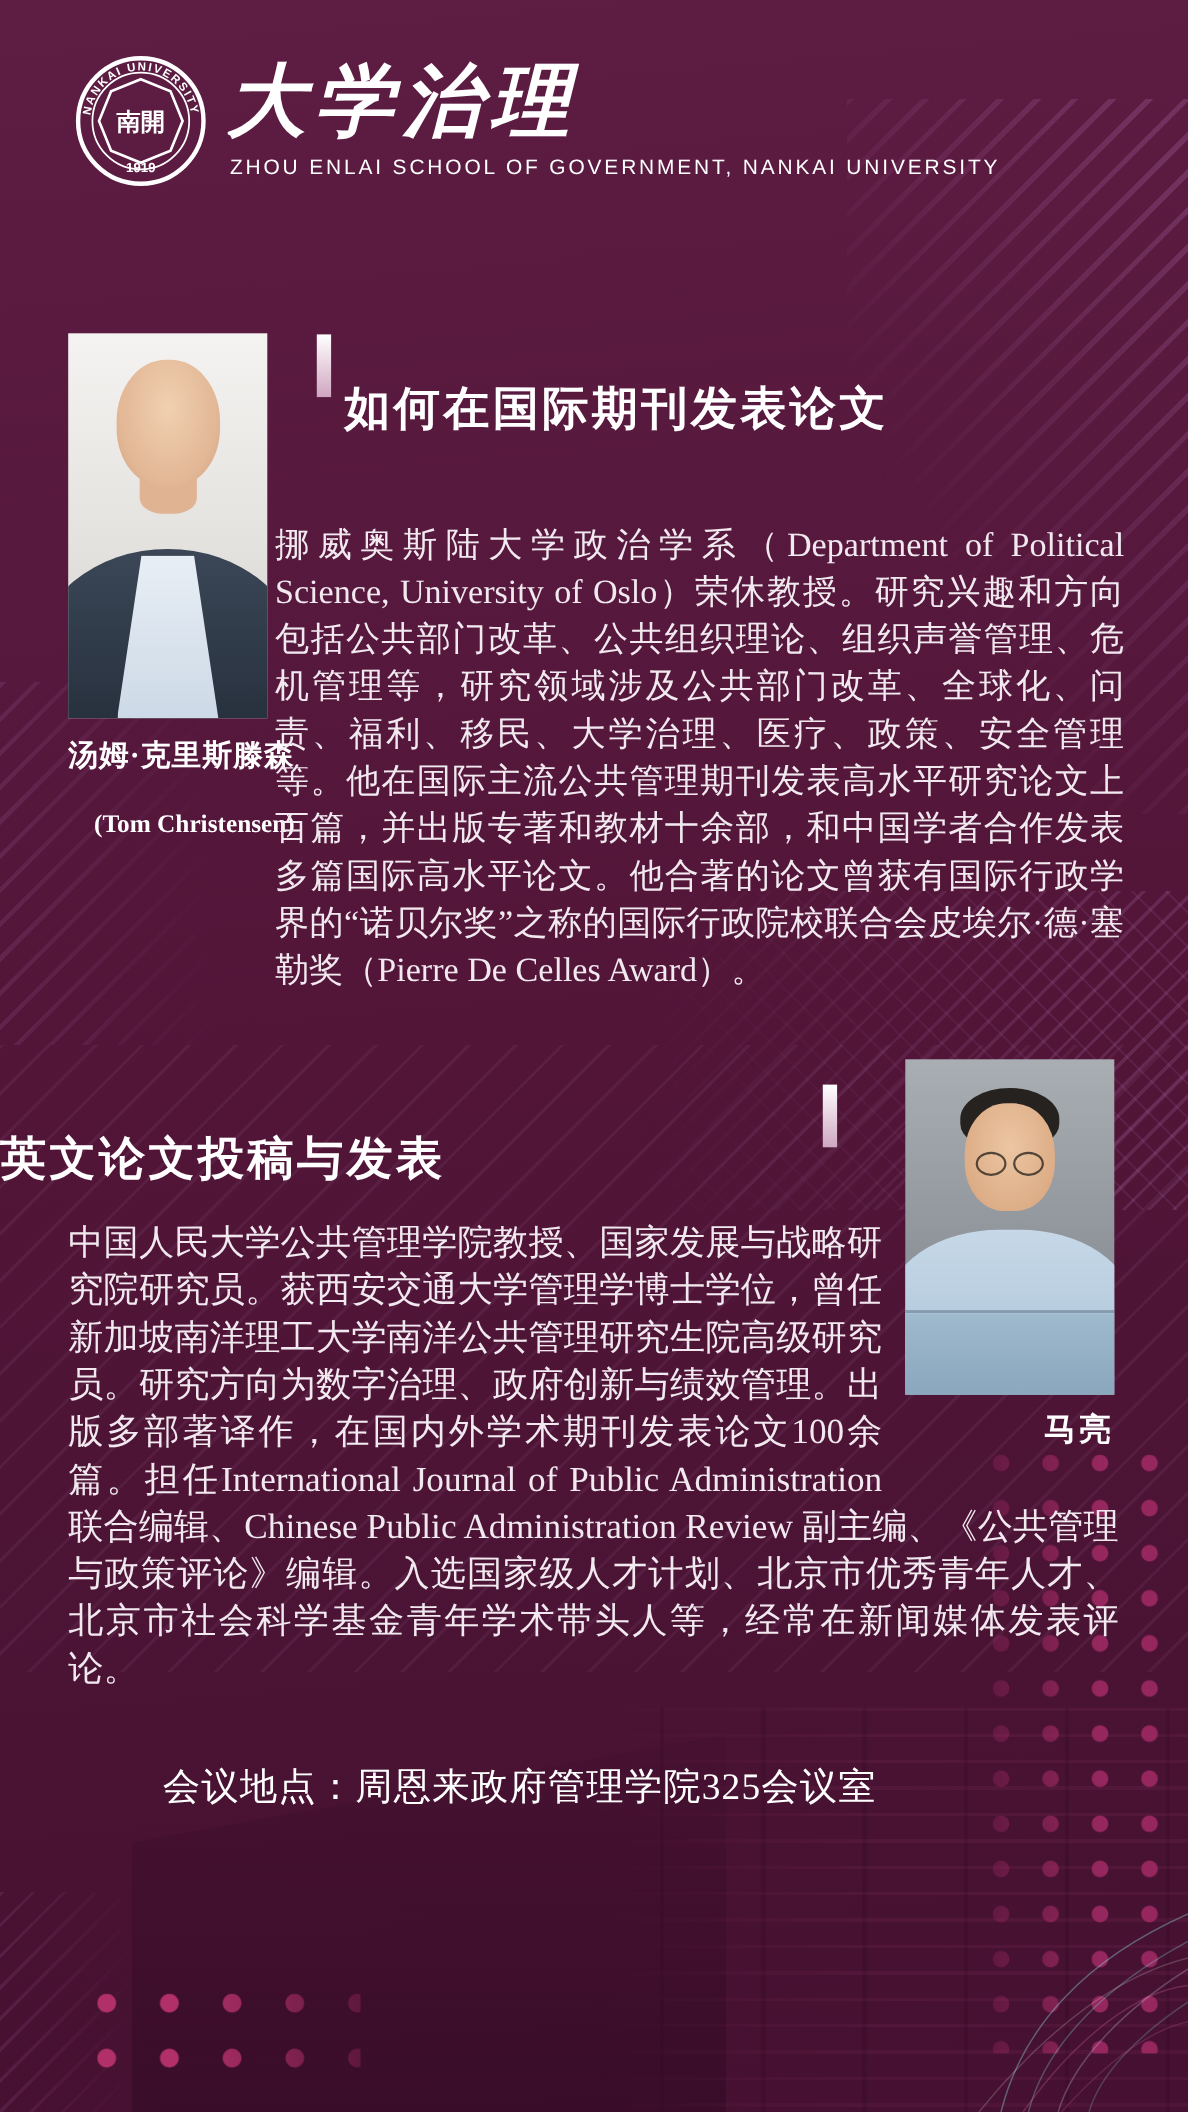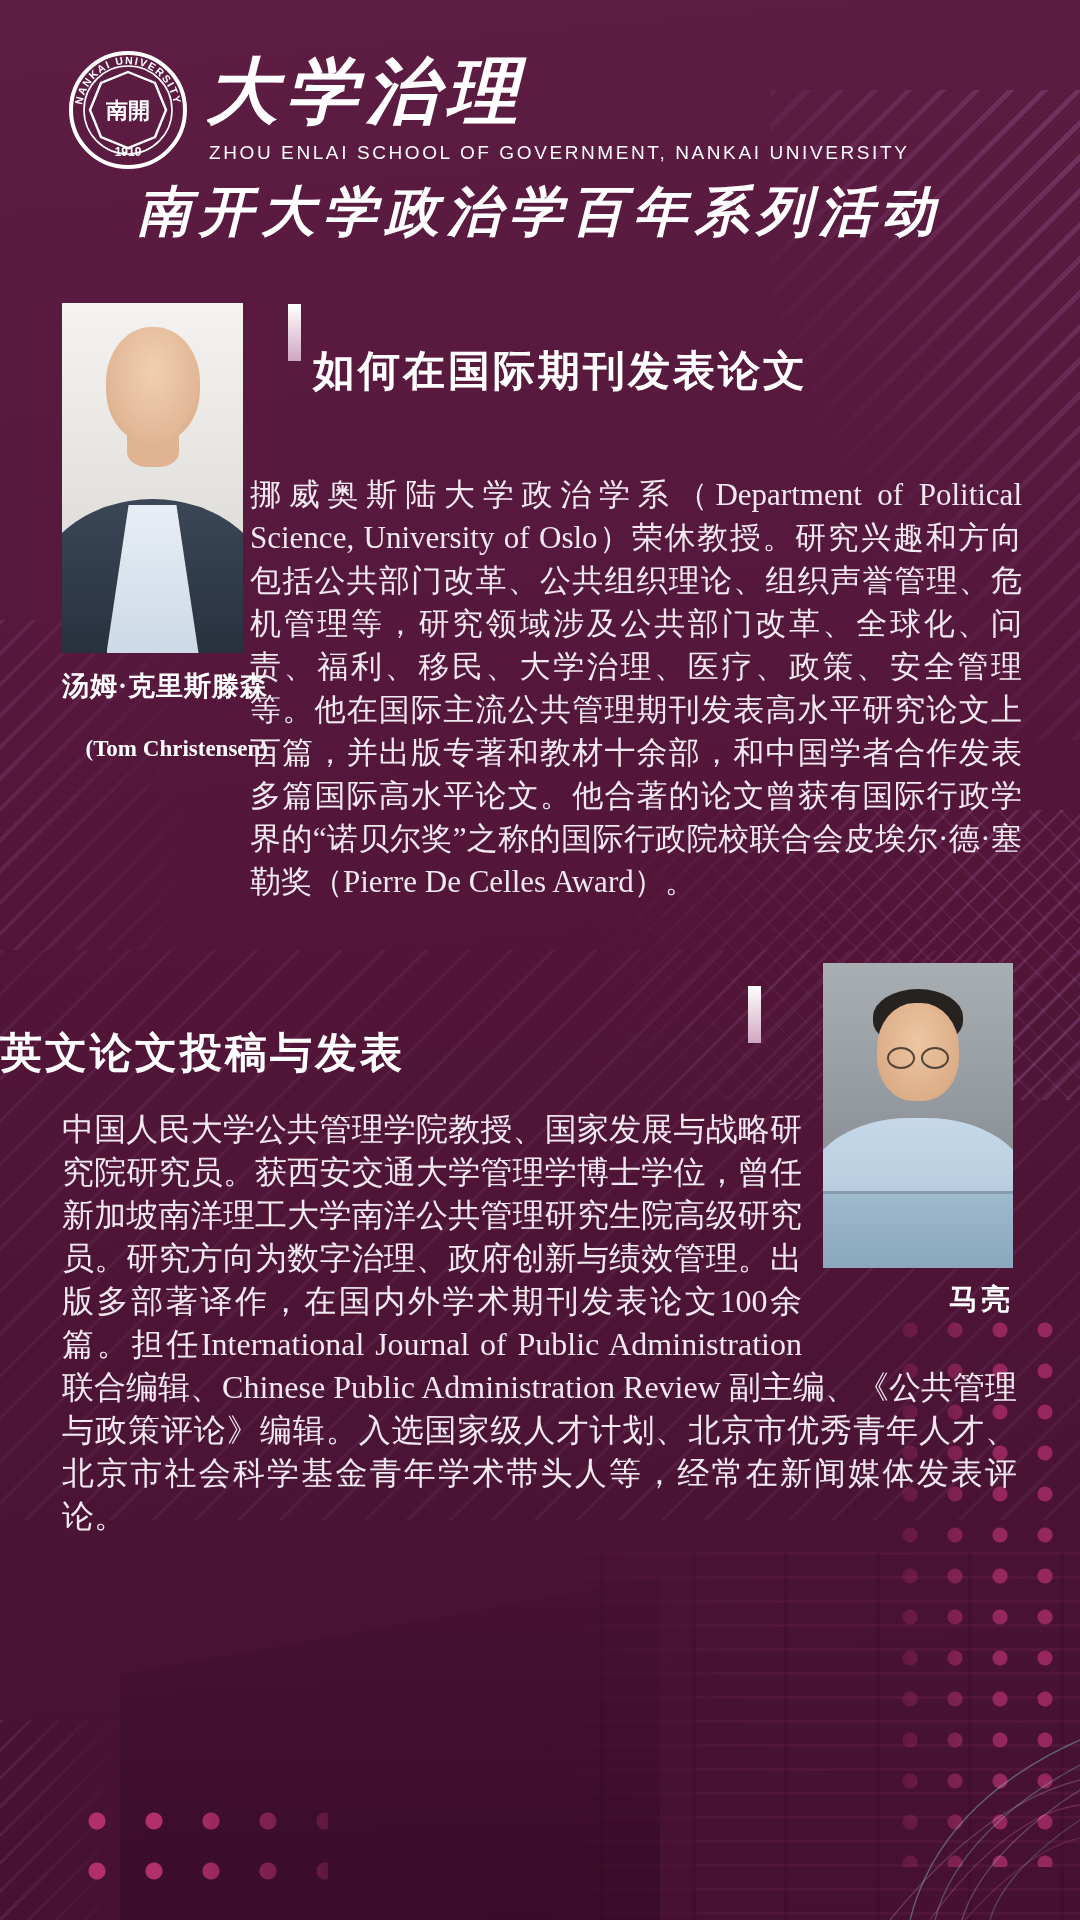--- a/index.html
+++ b/index.html
@@ -153,21 +153,20 @@
     <polygon points="60,22 87,33 98,60 87,87 60,98 33,87 22,60 33,33" fill="none" stroke="#ffffff" stroke-width="2.4"></polygon>
     <text font-size="10.5" font-weight="bold" letter-spacing="1.6" fill="#ffffff" font-family="Liberation Sans, DejaVu Sans, sans-serif">
       <textPath href="#arcTop" startOffset="50%" text-anchor="middle">NANKAI UNIVERSITY</textPath>
     </text>
     <text x="60" y="68" text-anchor="middle" font-size="22" font-weight="bold" fill="#ffffff">南開</text>
     <text x="60" y="106" text-anchor="middle" font-size="12" font-weight="bold" fill="#ffffff" font-family="Liberation Sans, DejaVu Sans, sans-serif">1919</text>
   </svg>
   <div class="name-script">大学治理</div>
   <div class="name-en">ZHOU ENLAI SCHOOL OF GOVERNMENT, NANKAI UNIVERSITY</div>
 
-  <div class="main-title">南开大学政治学百年系列活动</div>
 
   <section>
     <div class="photo photo1">
       <div class="p1-body"></div>
       <div class="p1-shirt"></div>
       <div class="p1-neck"></div>
       <div class="p1-head"></div>
     </div>
     <div class="cap cap1-cn">汤姆·克里斯滕森</div>
     <div class="cap cap1-en">(Tom Christensen)</div>
@@ -184,15 +183,18 @@
       <div class="p2-arms"></div>
       <div class="p2-hair"></div>
       <div class="p2-head"></div>
       <div class="p2-glasses"></div>
     </div>
     <div class="cap cap2-cn">马亮</div>
     <p class="bio bio2"><span class="wrap-spacer"></span><span>中国人民大学公共管理学院教授、国家发展与战略研究院研究员。获西安交通大学管理学博士学位，曾任新加坡南洋理工大学南洋公共管理研究生院高级研究员。研究方向为数字治理、政府创新与绩效管理。出版多部著译作，在国内外学术期刊发表论文100余篇。担任International Journal of Public Administration联合编辑、Chinese Public Administration Review 副主编、《公共管理与政策评论》编辑。入选国家级人才计划、北京市优秀青年人才、北京市社会科学基金青年学术带头人等，经常在新闻媒体发表评论。</span></p>
   </section>
 
   <div class="details">
+    <div class="detail-row">
+      <span>会议地点：</span><span>周恩来政府管理学院325会议室</span>
+    </div>
   </div>
 
 </div>
 
 </body></html>

